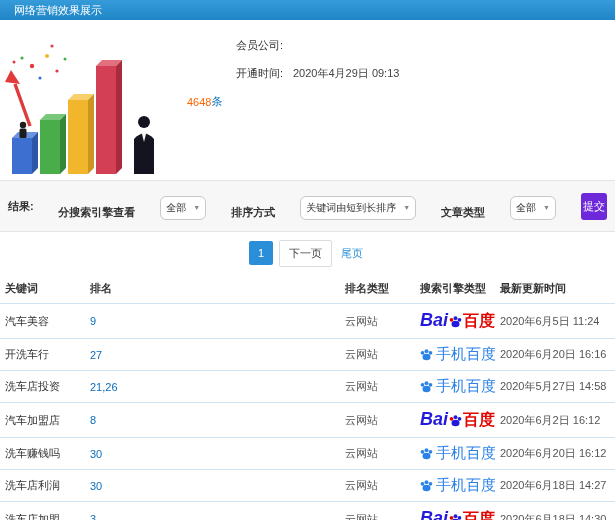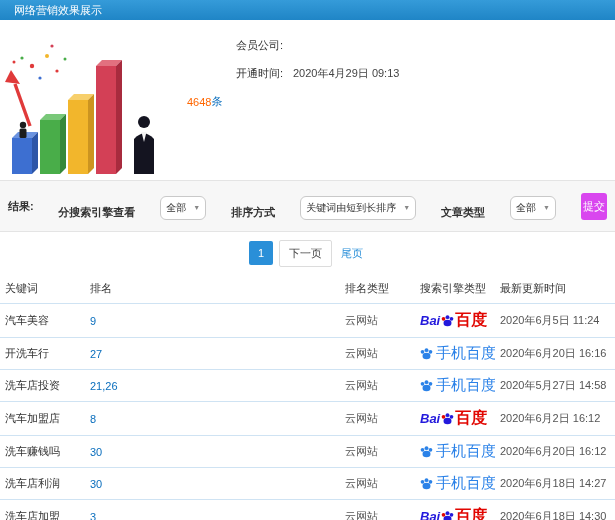--- a/index.html
+++ b/index.html
@@ -31,38 +31,38 @@
   }
   .result-label { font-weight:bold; color:#333; }
   .filter-controls { margin-left:auto; display:flex; align-items:flex-end; gap:25px; }
   .flabel { color:#333; font-weight:bold; }
   .select {
     background:#fff; border:1px solid #c9c9c9; border-radius:6px; padding:4px 5px;
     display:flex; align-items:center; font-size:10px; color:#333; cursor:pointer; white-space:nowrap;
   }
   .select .chev { margin-left:7px; font-size:7px; color:#888; }
   .submit-btn {
-    background:#d946ef; color:#fff; border:none; border-radius:3px;
+    background:#6d28d9; color:#fff; border:none; border-radius:3px;
     padding:6px 2px; font-size:11px; cursor:pointer;
   }
   
   .pagination { height:42px; display:flex; align-items:center; justify-content:center; gap:6px; font-size:11px; }
   .page-current {
     background:#2a8fd8; color:#fff; width:24px; height:24px;
     display:flex; align-items:center; justify-content:center; border-radius:2px; cursor:pointer;
   }
   .page-next { border:1px solid #dcdcdc; background:#fff; padding:5px 9px; color:#444; border-radius:2px; cursor:pointer; }
   .page-last { color:#2a8fd8; padding:5px 3px; cursor:pointer; }
   
   table { width:100%; border-collapse:collapse; table-layout:fixed; font-size:11px; }
-  th { text-align:left; padding:7px 5px; color:#333; font-weight:normal; border-bottom:1px solid #cfe3f3; }
+  th { text-align:left; padding:7px 5px; color:#333; font-weight:bold; border-bottom:1px solid #cfe3f3; }
   td { padding:6px 5px; border-bottom:1px solid #cfe3f3; white-space:nowrap; overflow:hidden; }
   .kw { color:#333; } .rank { color:#0a6ebd; cursor:pointer; }
   .rtype { color:#555; } .time { color:#555; }
-  .bd-bai { color:#2319dc; font-weight:bold; font-style:italic; font-size:13px; margin-right:1px; }
+  .bd-bai { color:#2319dc; font-weight:bold; font-style:italic; font-size:18px; margin-right:1px; }
   .bd-du { color:#e10601; font-weight:bold; font-size:16px; margin-left:1px; }
   .bd-mobile { color:#2b82e8; font-size:15px; margin-left:3px; }
 </style>
 </head>
 <body>
 
 <div class="topbar">
   <span>网络营销效果展示</span>
 </div>
 

